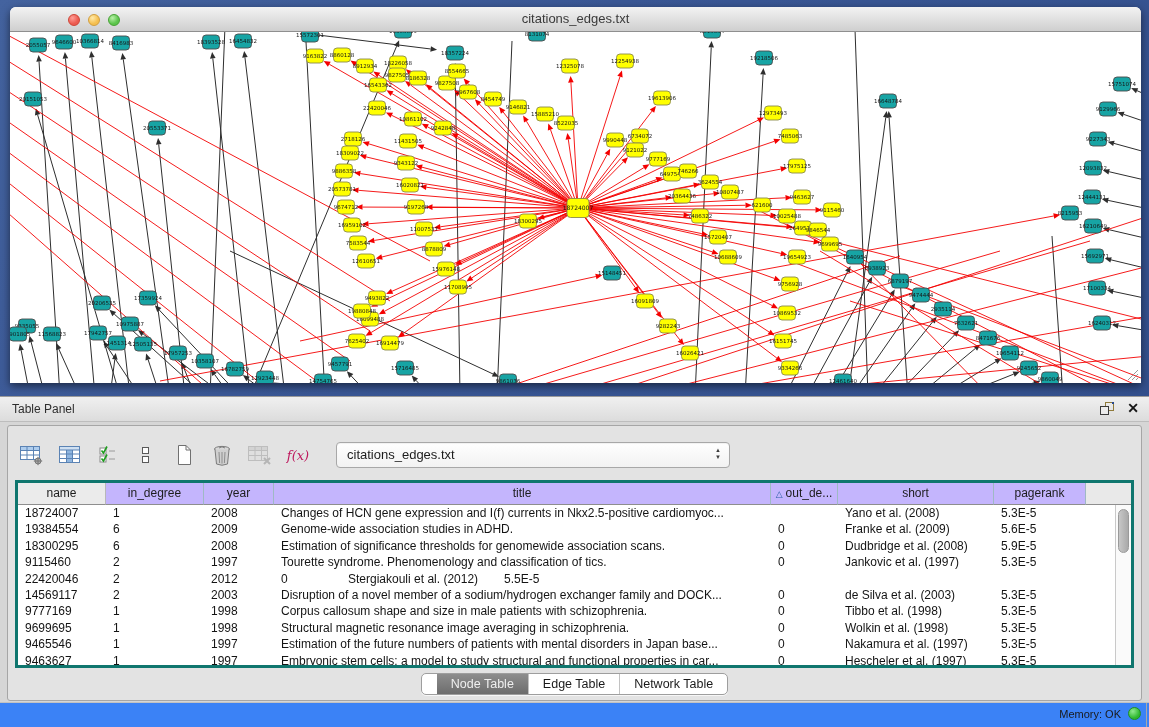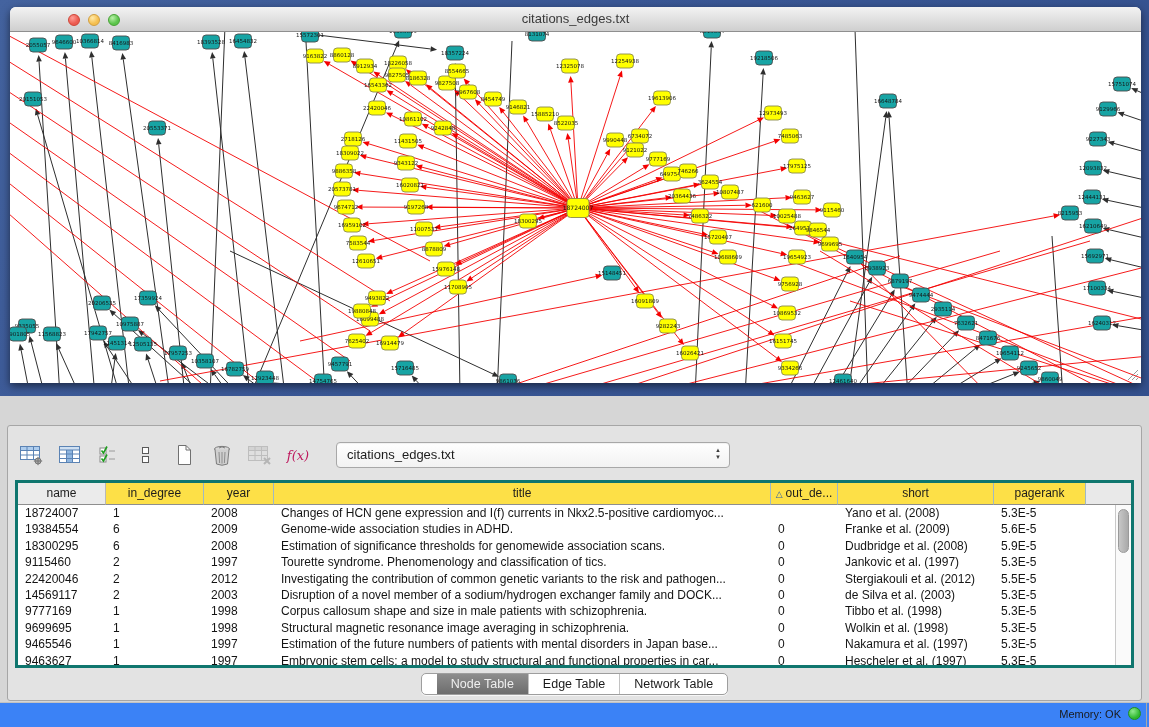--- a/index.html
+++ b/index.html
@@ -33,21 +33,21 @@
   .toolbar{position:absolute;left:10px;top:14px;height:30px;display:flex;align-items:center;gap:10px;}
   .tbtn{width:28px;height:26px;display:flex;align-items:center;justify-content:center;}
   .combo{width:392px;height:24px;border:1px solid #a8a8a8;border-radius:4px;margin-left:14px;
          background:linear-gradient(#ffffff,#f2f2f2);position:relative;box-shadow:inset 0 1px 1px rgba(0,0,0,.06);}
   .combo .cval{position:absolute;left:10px;top:4px;font-size:13px;color:#1c1c1c;}
   .combo .carr{position:absolute;right:8px;top:4px;font-size:6px;line-height:7px;color:#3c3c3c;text-align:center;}
   .tablewrap{position:absolute;left:7px;right:7px;top:54px;bottom:32px;background:#fff;
              border:3px solid #0f766e;overflow:hidden;}
   .thead{display:flex;height:22px;}
   .th{box-sizing:border-box;border-right:1px solid #9fb9c4;border-bottom:1px solid #8e8e8e;
-      background:#fde047;font-size:12px;color:#1c1c1c;text-align:center;line-height:21px;
+      background:#c4b5fd;font-size:12px;color:#1c1c1c;text-align:center;line-height:21px;
       overflow:hidden;white-space:nowrap;}
   .th.gray{background:#ebebeb;border-right-color:#b8b8b8;}
   .th.fill{flex:1;background:#e9e9e9;border-right:none;}
   .sortglyph{color:#2d5fa8;font-size:9px;margin-right:3px;}
   .tbody{position:absolute;left:0;right:15px;top:22px;bottom:0;}
   .tr{display:flex;height:16.4px;background:#fff;}
   .td{box-sizing:border-box;padding:1px 0 0 7px;font-size:12px;color:#141414;
       overflow:hidden;white-space:nowrap;}
   .vscroll{position:absolute;right:0;top:22px;bottom:0;width:15px;background:#fafafa;
            border-left:1px solid #c9c9c9;}
@@ -614,20 +614,31 @@
       <svg class="grip" width="16" height="16">
         <line x1="15" y1="5" x2="5" y2="15" stroke="#9a9a9a" stroke-width="1"></line>
         <line x1="15" y1="9" x2="9" y2="15" stroke="#9a9a9a" stroke-width="1"></line>
         <line x1="15" y1="13" x2="13" y2="15" stroke="#9a9a9a" stroke-width="1"></line>
       </svg>
     </div>
   </div>
 </div>
 
 <div class="tpanel">
+  <div class="phead">
+    <span class="plabel">Table Panel</span>
+    <span class="picons">
+      <svg width="16" height="15">
+        <rect x="6.5" y="1.5" width="8" height="8" fill="none" stroke="#8f7a3a" stroke-width="1"></rect>
+        <rect x="1.5" y="5.5" width="8" height="8" fill="#ececec" stroke="#3a3a3a" stroke-width="1"></rect>
+        <rect x="13" y="1" width="2" height="2" fill="#2a4b8d"></rect>
+      </svg>
+      <span class="closex">✕</span>
+    </span>
+  </div>
 
   <div class="pbody">
     <div class="toolbar">
       <span class="tbtn">
         <svg width="26" height="22">
             <rect x="1.5" y="2.5" width="19" height="13" fill="#fff" stroke="#5b83b4"></rect>
             <rect x="1.5" y="2.5" width="19" height="4" fill="#aecdee" stroke="#5b83b4"></rect>
             <line x1="8" y1="2.5" x2="8" y2="15.5" stroke="#5b83b4"></line>
             <line x1="14.5" y1="2.5" x2="14.5" y2="15.5" stroke="#5b83b4"></line>
             <line x1="1.5" y1="11" x2="20.5" y2="11" stroke="#5b83b4"></line>
@@ -740,21 +751,20 @@
             <div class="td" style="width: 70px;">1997</div>
             <div class="td" style="width: 497px;">Tourette syndrome. Phenomenology and classification of tics.</div>
             <div class="td" style="width: 67px;">0</div>
             <div class="td" style="width: 156px;">Jankovic et al. (1997)</div>
             <div class="td" style="width: 92px;">5.3E-5</div>
           </div>
           <div class="tr">
             <div class="td" style="width: 88px;">22420046</div>
             <div class="td" style="width: 98px;">2</div>
             <div class="td" style="width: 70px;">2012</div>
-            <div class="td" style="width: 497px;">Investigating the contribution of common genetic variants to the risk and pathogen...</div>
             <div class="td" style="width: 67px;">0</div>
             <div class="td" style="width: 156px;">Stergiakouli et al. (2012)</div>
             <div class="td" style="width: 92px;">5.5E-5</div>
           </div>
           <div class="tr">
             <div class="td" style="width: 88px;">14569117</div>
             <div class="td" style="width: 98px;">2</div>
             <div class="td" style="width: 70px;">2003</div>
             <div class="td" style="width: 497px;">Disruption of a novel member of a sodium/hydrogen exchanger family and DOCK...</div>
             <div class="td" style="width: 67px;">0</div>

